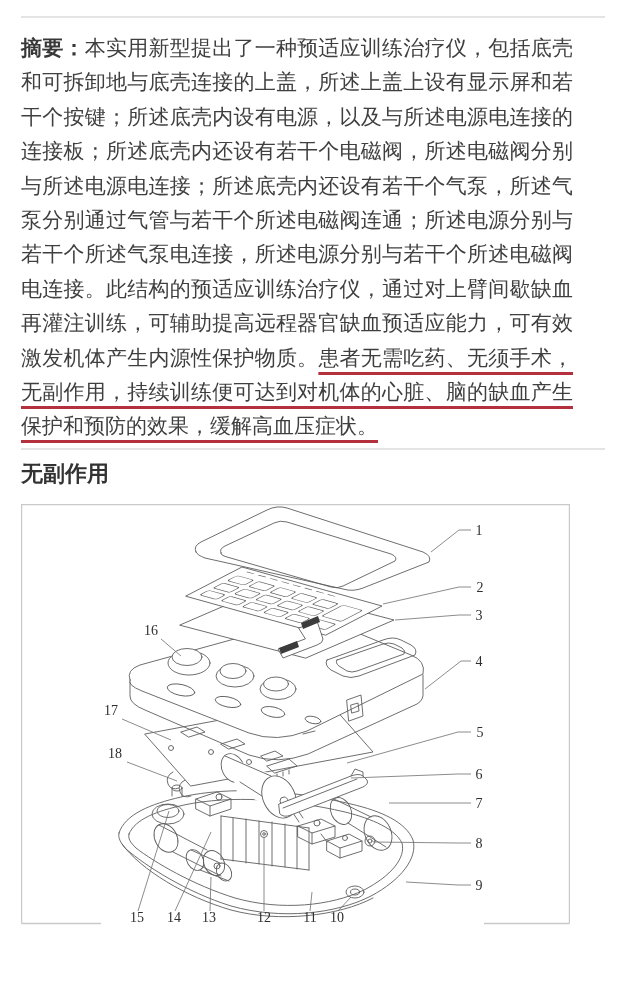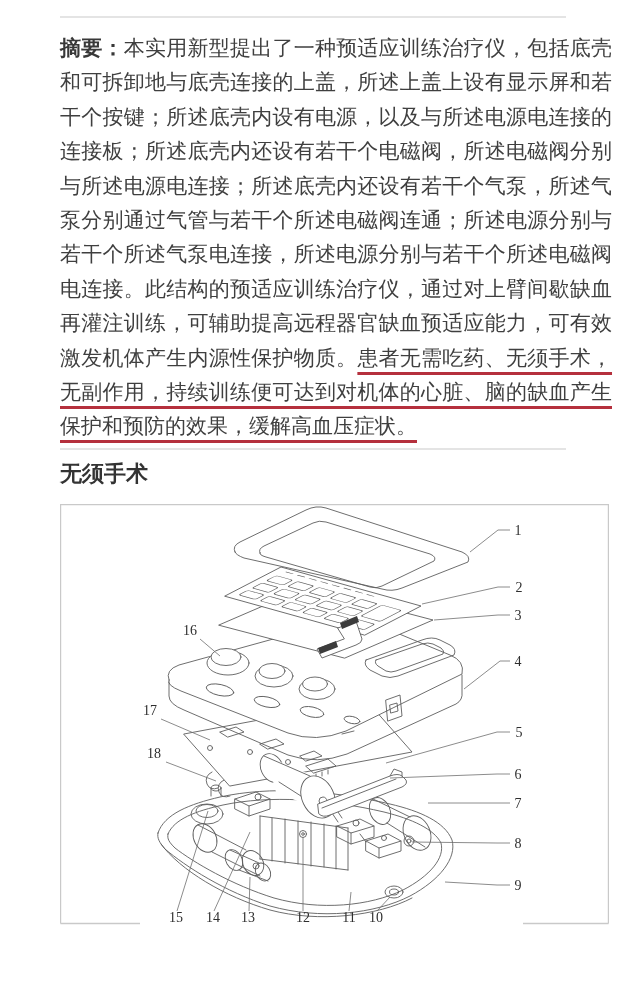--- a/index.html
+++ b/index.html
@@ -1,21 +1,21 @@
 <!DOCTYPE html>
 <html><head>
 <meta charset="utf-8">
 <style>
   html,body { margin:0; padding:0; background:#ffffff; }
   body {
     width:626px; height:988px;
     font-family:"Liberation Sans","DejaVu Sans",sans-serif;
     overflow:hidden;
   }
-  .page { padding:0 60px; }
+  .page { padding:0 21px; }
   .divider { border:none; height:2px; background:#e4e4e4; margin:0; }
   .divider-top { margin-top:16px; }
   .divider-mid { margin-top:4px; }
   .abstract {
     width:552px;
     margin:13px 0 0 0;
     font-size:21px;
     line-height:34.4px;
     color:#3f3f3f;
     text-align:justify;
@@ -46,21 +46,21 @@
 <body>
 
 <div class="page">
 
   <hr class="divider divider-top">
 
   <p class="abstract"><span class="lead">摘要：</span><span>本实用新型提出了一种预适应训练治疗仪，包括底壳和可拆卸地与底壳连接的上盖，所述上盖上设有显示屏和若干个按键；所述底壳内设有电源，以及与所述电源电连接的连接板；所述底壳内还设有若干个电磁阀，所述电磁阀分别与所述电源电连接；所述底壳内还设有若干个气泵，所述气泵分别通过气管与若干个所述电磁阀连通；所述电源分别与若干个所述气泵电连接，所述电源分别与若干个所述电磁阀电连接。此结构的预适应训练治疗仪，通过对上臂间歇缺血再灌注训练，可辅助提高远程器官缺血预适应能力，可有效激发机体产生内源性保护物质。</span><span class="hl">患者无需吃药、无须手术，无副作用，持续训练便可达到对机体的心脏、脑的缺血产生保护和预防的效果，缓解高血压症状。</span></p>
 
   <hr class="divider divider-mid">
 
-  <h2 class="fig-heading">无须手术</h2>
+  <h2 class="fig-heading">无副作用</h2>
 
   <div class="figure-box">
     <svg width="549" height="424" viewBox="0 0 549 424" xmlns="http://www.w3.org/2000/svg">
 
       <path d="M0.5,419.5 L0.5,0.5 L548.5,0.5 L548.5,419.5 M0.5,419.5 L80,419.5 M463,419.5 L548.5,419.5" fill="none" stroke="#c9c9c9" stroke-width="1.4"></path>
 
       <g stroke="#5e5e5e" stroke-width="0.9" fill="none" stroke-linejoin="round" stroke-linecap="round">
 
         <g>
           <path fill="#ffffff" d="M98,329 C104,310 130,300 160,293 C210,282 270,286 330,300 C360,307 385,318 392,336 C397,354 380,376 350,392 C315,410 260,416 210,402 C165,388 125,362 105,345 C99,338 97,334 98,329 Z"></path>

